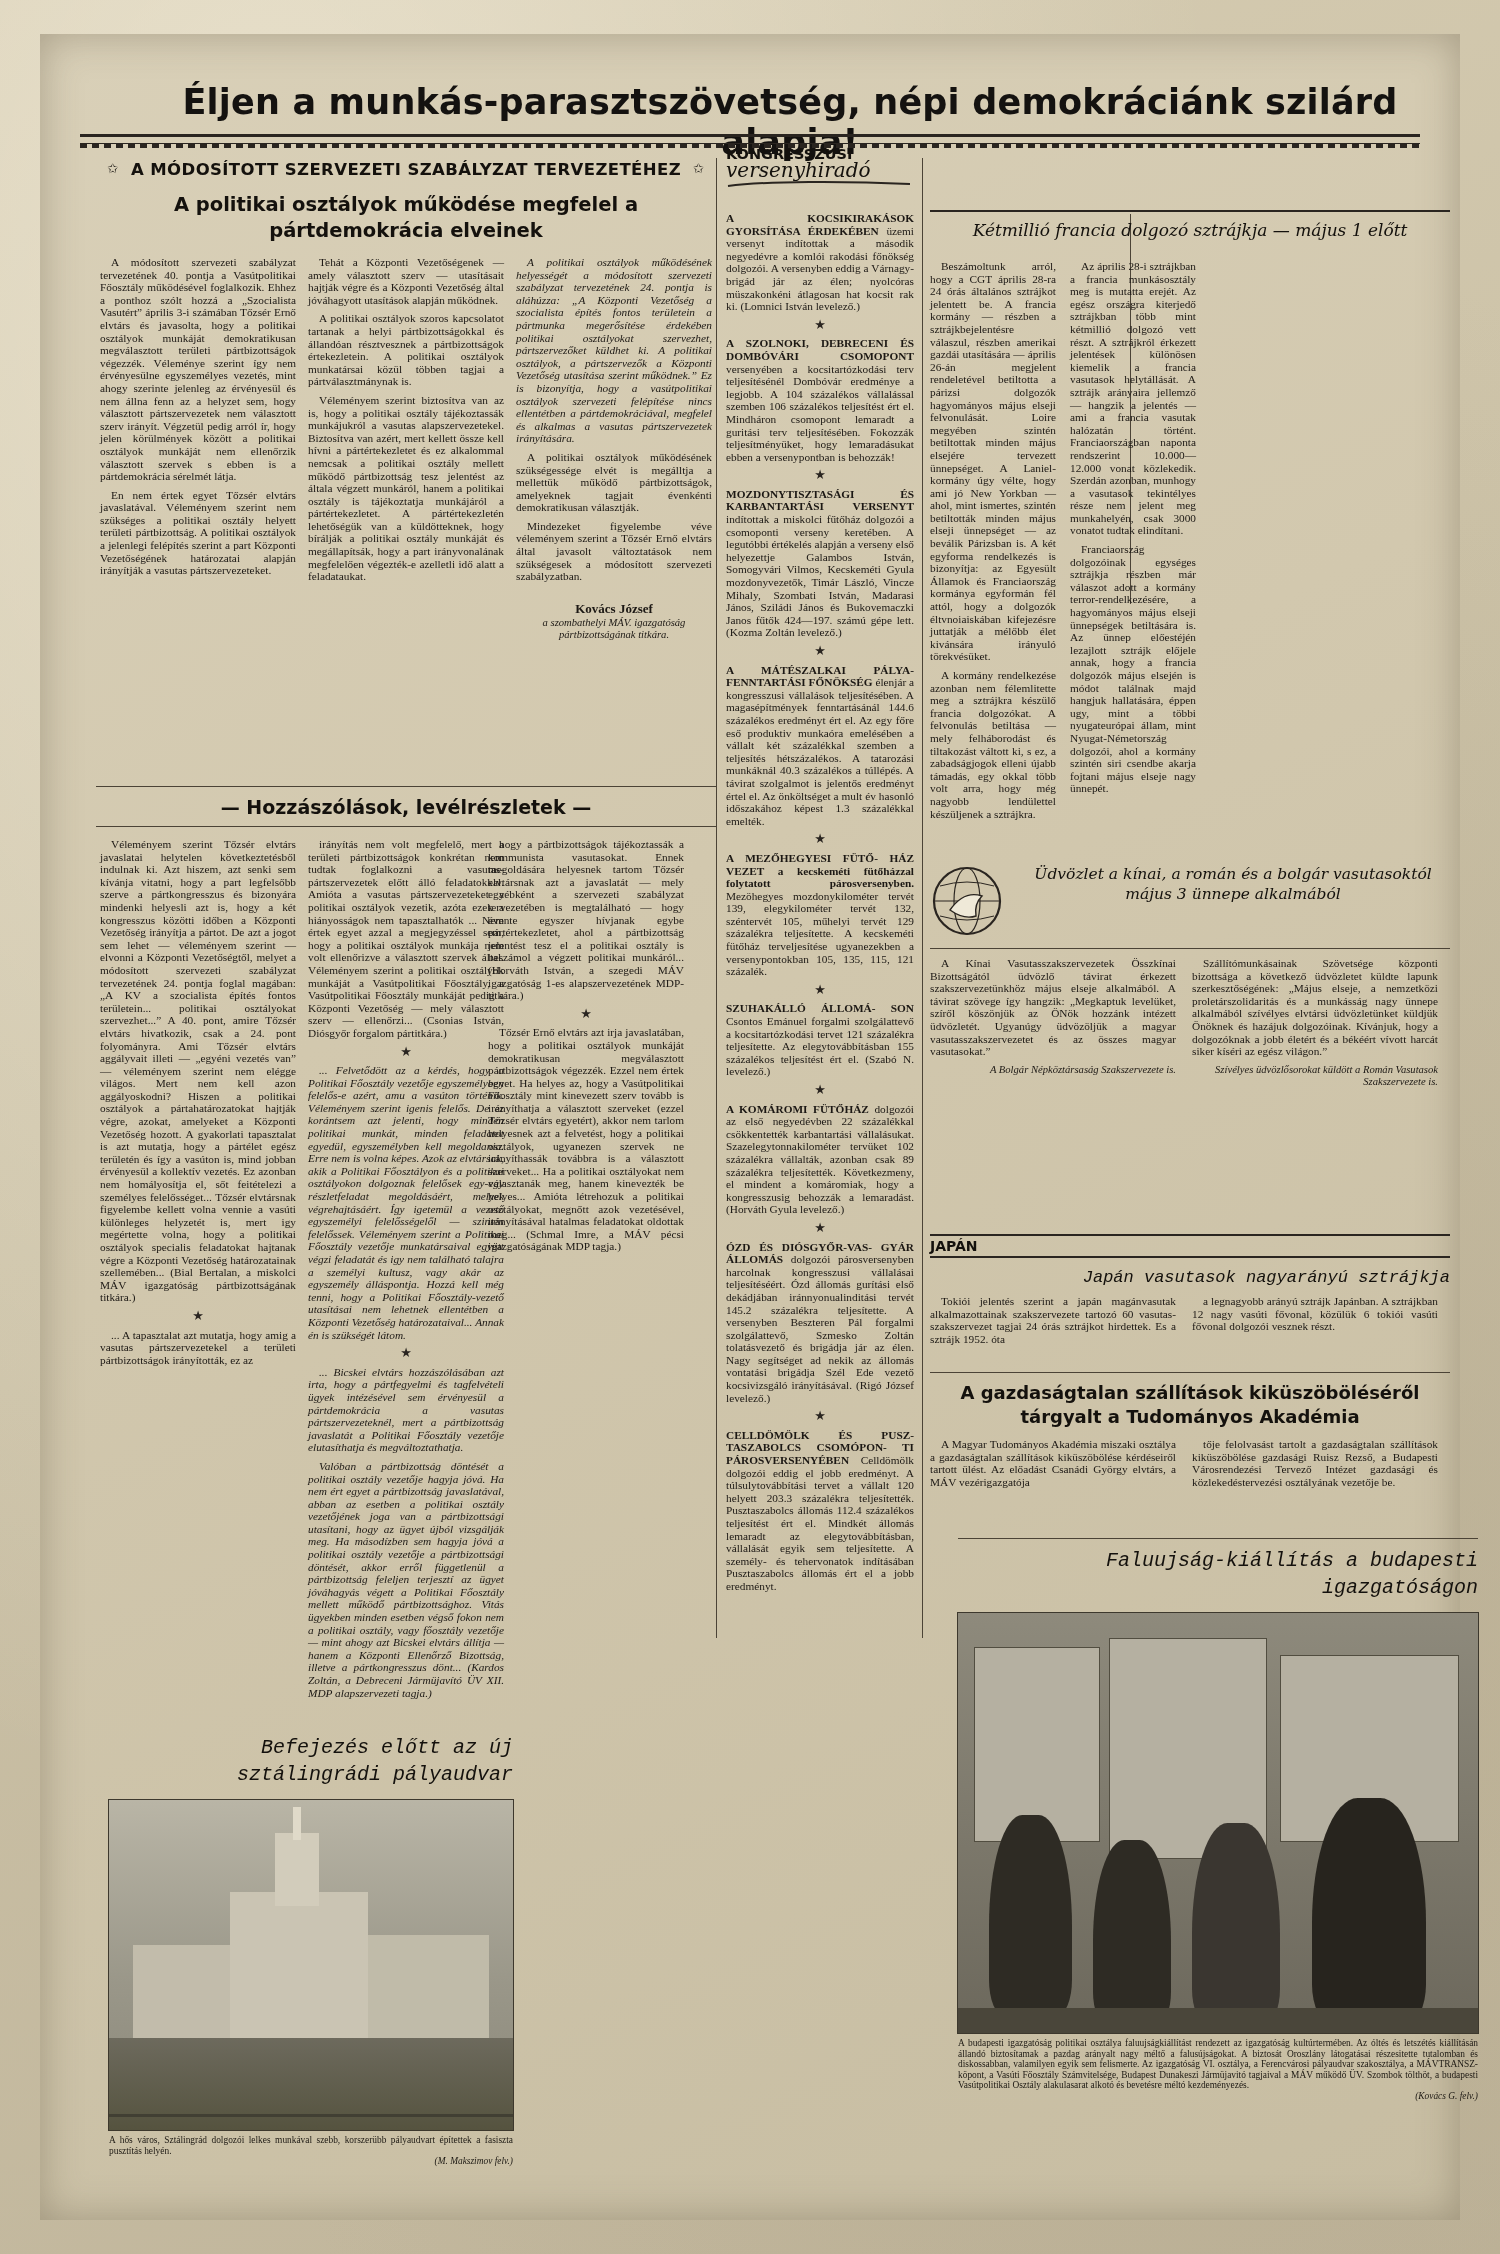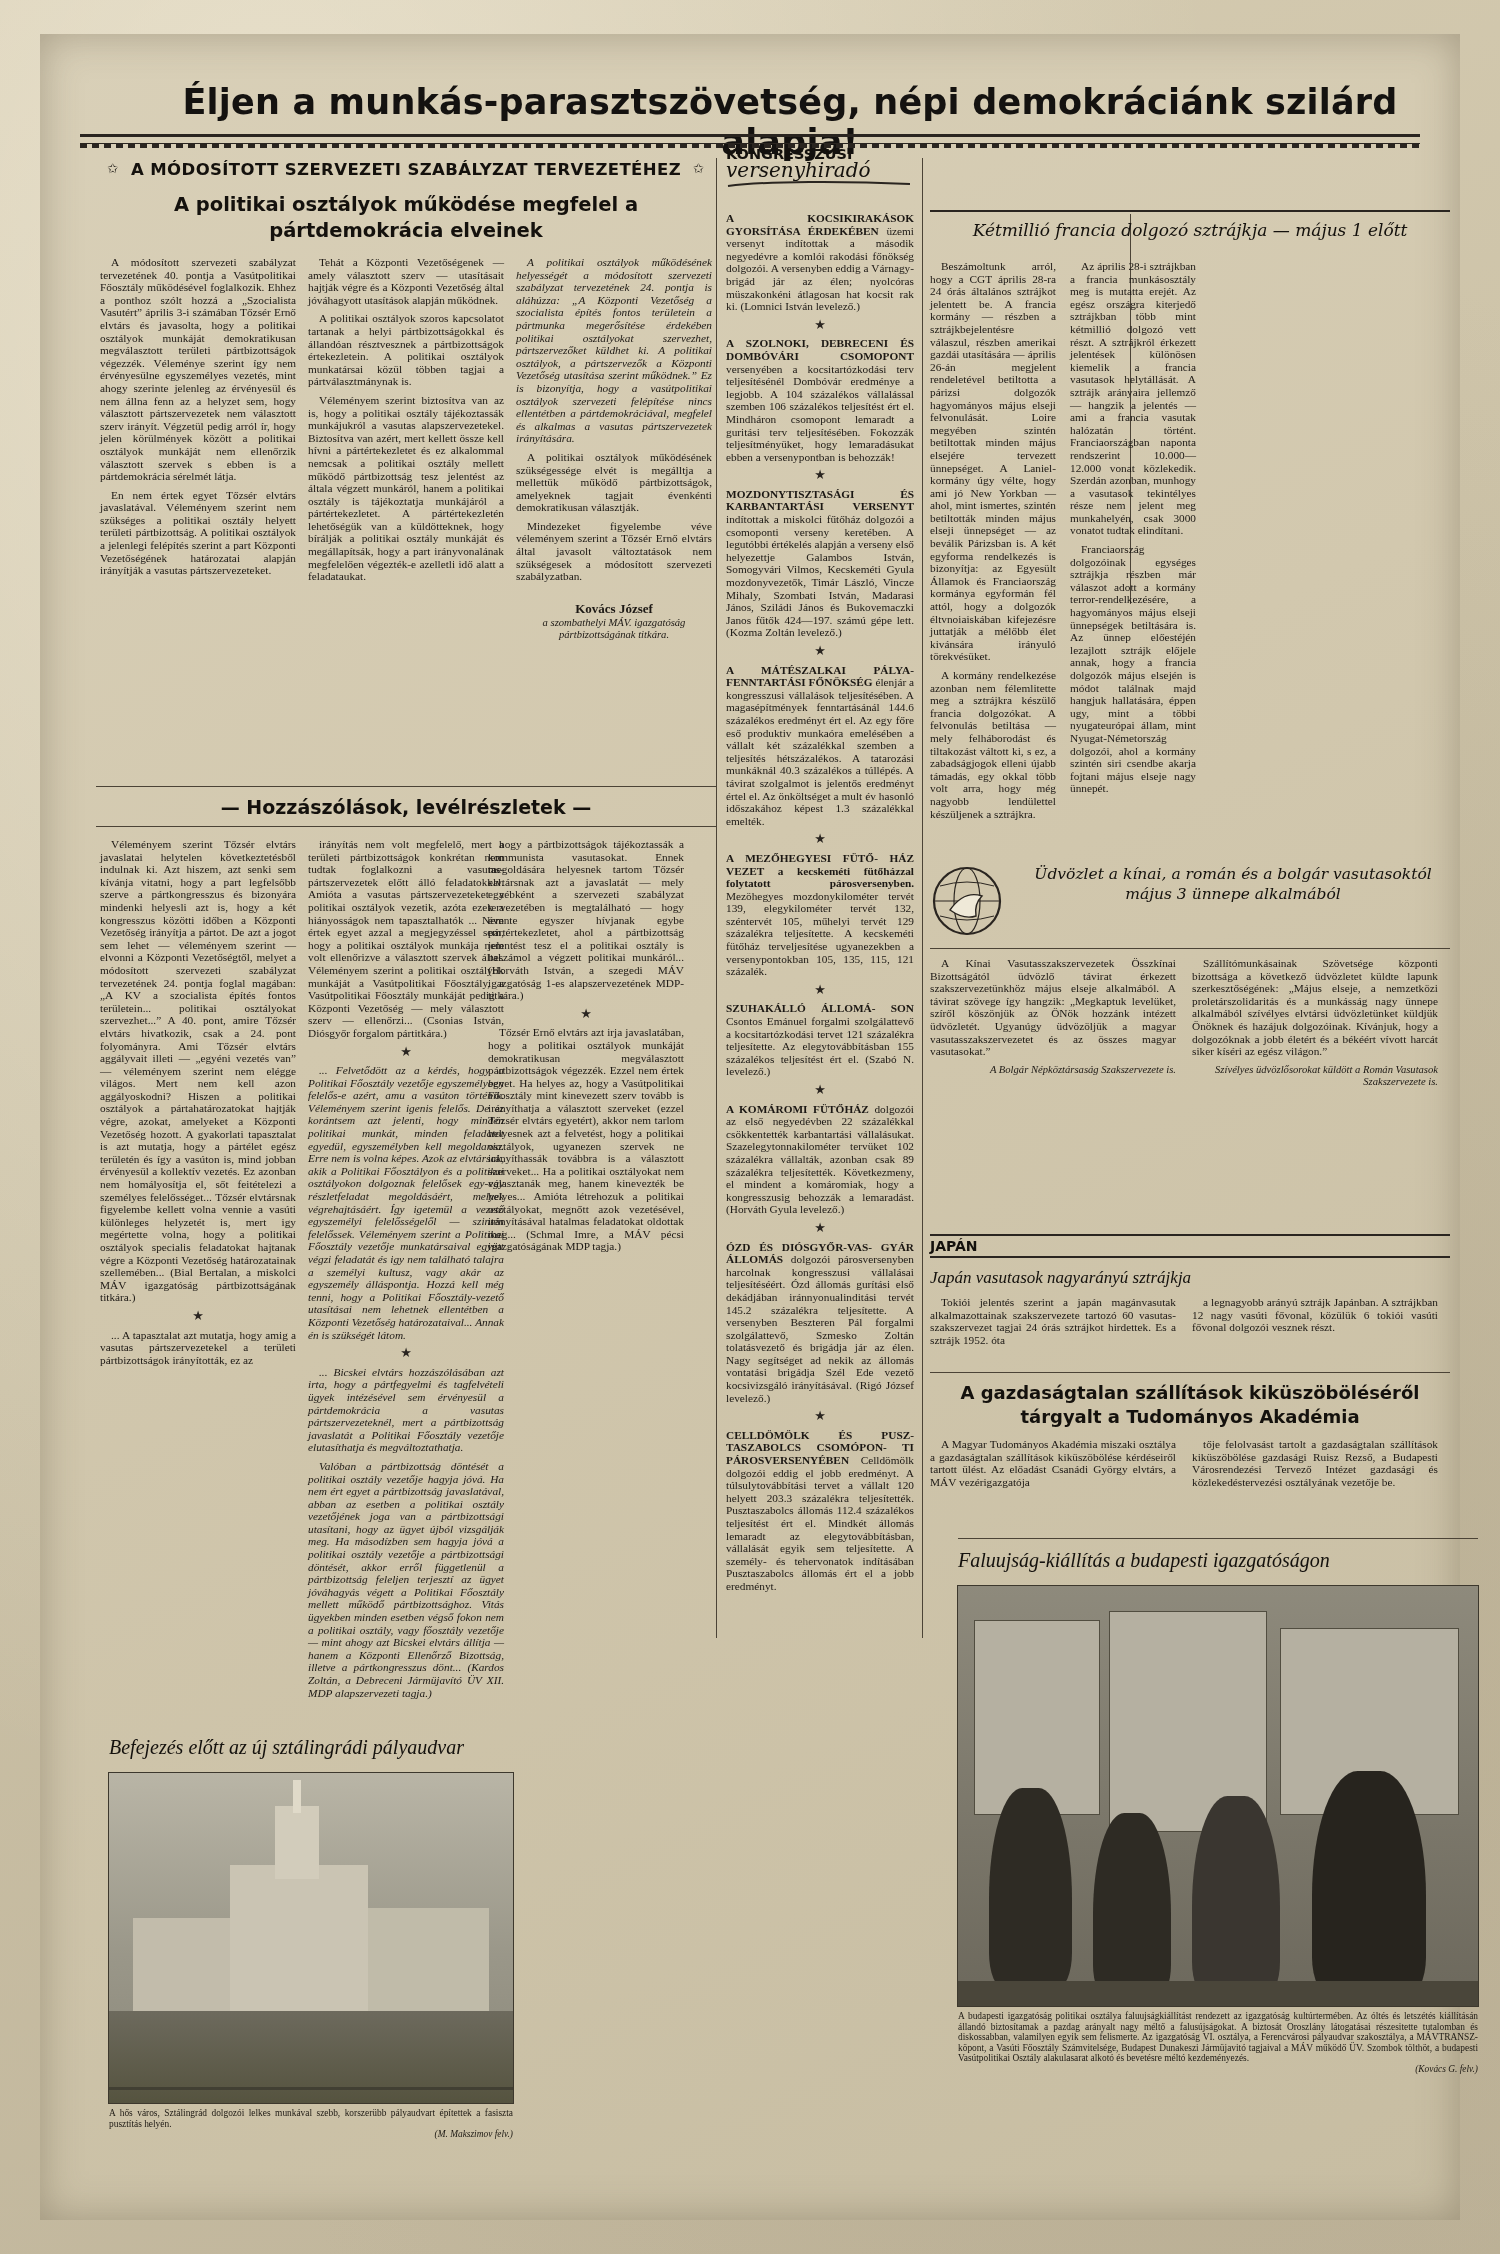--- a/index.html
+++ b/index.html
@@ -99,21 +99,21 @@
   .ph-ground{position:absolute;left:0;right:0;bottom:0;height:28%;background:linear-gradient(180deg,#6d6a5d,#55533f);}
   .ph-bldg{position:absolute;background:#cfcabb;}
   
   .ph2-wall{position:absolute;inset:0;background:linear-gradient(180deg,#8e8a7c,#6c685c);}
   .ph2-panel{position:absolute;background:#b5b0a1;border:1px solid #514d40;}
   .ph2-fig{position:absolute;background:#2e2b24;border-radius:40% 40% 18% 18%/55% 55% 18% 18%;}
   .udv-title{
     font-family:"DejaVu Serif", serif;font-style:italic;text-align:center;
     font-size:15.5px;line-height:20px;color:#14110d;
   }
-  .ctr-it{font-family:Liberation Serif, serif;font-style:italic;text-align:left;color:#14110d;}
+  .ctr-it{font-family:Liberation Mono, monospace;font-style:italic;text-align:right;color:#14110d;}
   .japan{
     font-family:"DejaVu Sans", sans-serif;font-weight:bold;font-size:14px;color:#14110d;
     border-top:2px solid #2a2520;border-bottom:2px solid #2a2520;padding:2px 0;
   }
   .sig{text-align:right;font-style:italic;font-size:10.6px;}
 </style>
 </head>
 <body>
 
 <div id="page">

